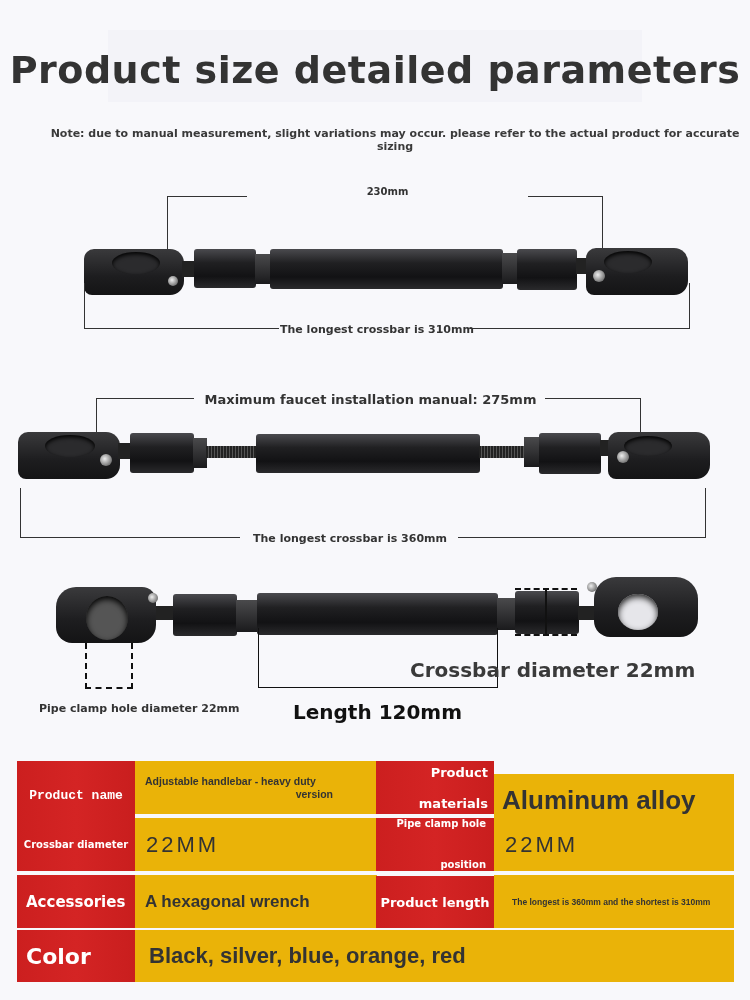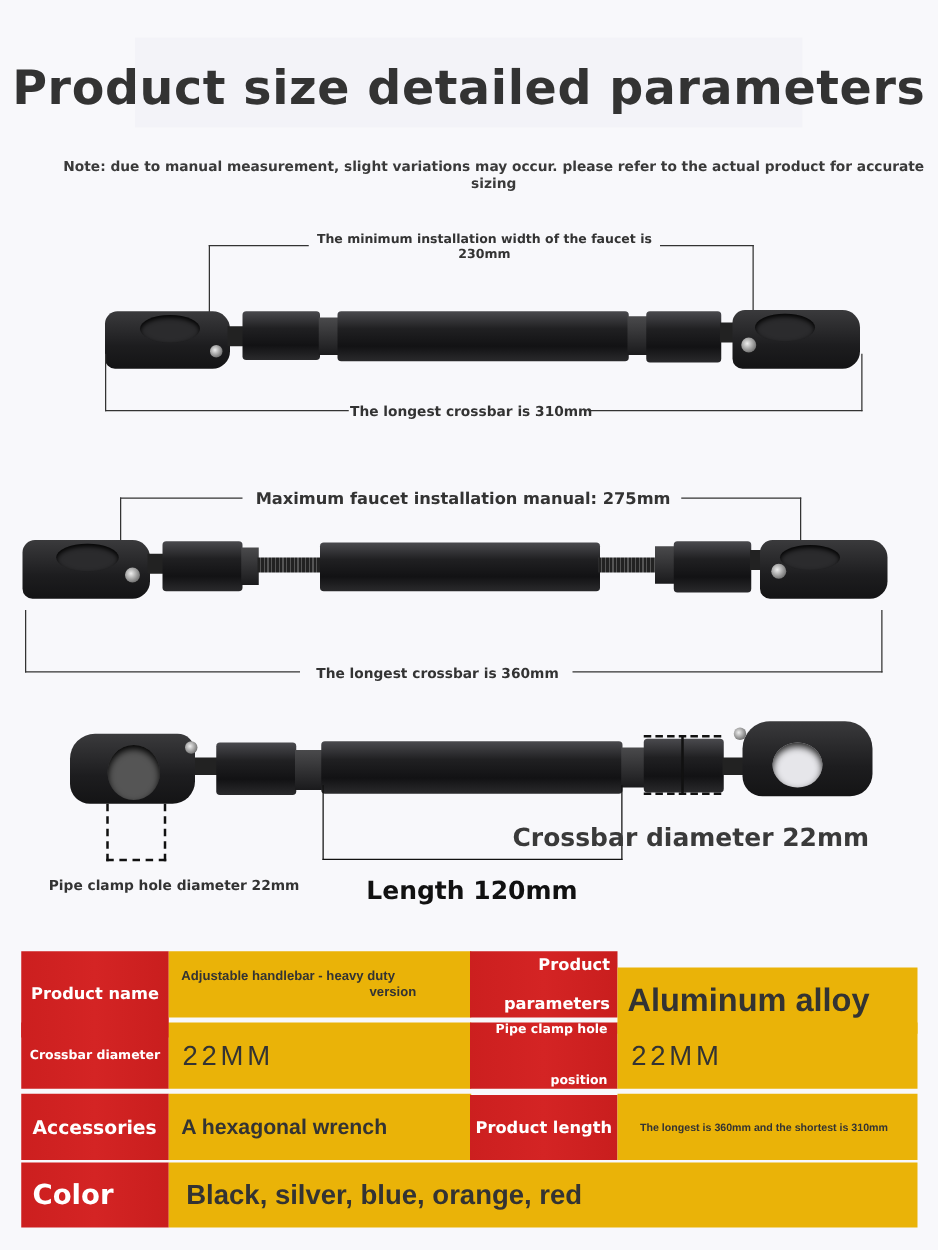--- a/index.html
+++ b/index.html
@@ -33,21 +33,20 @@
 <div class="abs title">Product size detailed parameters</div>
 <div class="abs note">Note: due to manual measurement, slight variations may occur. please refer to the actual product for accurate sizing</div>
 
 <div>
 
   <div class="abs line" style="left:167px; top:196px; width:80px; height:1px;"></div>
   <div class="abs line" style="left:167px; top:196px; width:1px; height:60px;"></div>
   <div class="abs line" style="left:528px; top:196px; width:75px; height:1px;"></div>
   <div class="abs line" style="left:602px; top:196px; width:1px; height:60px;"></div>
   <div class="abs dim-label" style="left:250px; top:186px; width:275px; font-size:10px; line-height:12px;">
-    <div>The minimum installation width of the faucet is</div>
     <div>230mm</div>
   </div>
 
   <div class="abs clamp" style="left:84px; top:249px; width:100px; height:46px;"></div>
   <div class="abs hole" style="left:112px; top:252px; width:48px; height:22px;"></div>
   <div class="abs bolt" style="left:168px; top:276px; width:10px; height:10px;"></div>
   <div class="abs rod" style="left:182px; top:261px; width:15px; height:16px;"></div>
   <div class="abs tube" style="left:194px; top:249px; width:62px; height:39px;"></div>
   <div class="abs hex" style="left:255px; top:254px; width:16px; height:30px;"></div>
   <div class="abs tube" style="left:270px; top:249px; width:233px; height:40px;"></div>
@@ -115,28 +114,28 @@
   <div class="abs line" style="left:545px; top:588px; width:2px; height:48px; background:#111;"></div>
   <div class="abs" style="left:258px; top:628px; width:240px; height:60px; border:1px solid #111; border-top:none;"></div>
 
   <div class="abs" style="left:410px; top:658px; font-family:'DejaVu Sans',sans-serif; font-weight:bold; font-size:20px; color:#3a3a3a; white-space:nowrap;">Crossbar diameter 22mm</div>
   <div class="abs" style="left:39px; top:702px; font-family:'DejaVu Sans',sans-serif; font-weight:bold; font-size:11px; color:#333; white-space:nowrap;">Pipe clamp hole diameter 22mm</div>
   <div class="abs" style="left:293px; top:700px; font-family:'DejaVu Sans',sans-serif; font-weight:bold; font-size:20px; color:#111; white-space:nowrap;">Length 120mm</div>
 </div>
 
 <div>
 
-  <div class="cell-label" style="left:17px; top:761px; width:118px; height:69px; justify-content:center; font-size:13px;">Product name</div>
+  <div class="cell-label" style="left:17px; top:761px; width:118px; height:69px; justify-content:center; font-size:13px;font-family:Liberation Mono, monospace;">Product name</div>
   <div class="cell-value" style="left:135px; top:761px; width:242px; height:53px; flex-direction:column; align-items:flex-start; justify-content:center; padding-left:10px; font-size:10.5px; font-weight:bold; line-height:13px;">
     <div>Adjustable handlebar - heavy duty</div>
     <div style="width:188px; text-align:right;">version</div>
   </div>
   <div class="cell-label" style="left:376px; top:761px; width:118px; height:53px; flex-direction:column; justify-content:center; align-items:flex-end; padding-right:6px; font-size:13px; line-height:15px;gap:16px;">
     <div>Product</div>
-    <div>parameters</div>
+    <div>materials</div>
   </div>
   <div class="cell-value" style="left:494px; top:761px; width:240px; height:53px; padding-left:8px; font-size:26px; font-weight:bold;margin-top:13px;">Aluminum alloy</div>
 
   <div class="cell-label" style="left:17px; top:818px; width:118px; height:53px; justify-content:center; font-size:10px;">Crossbar diameter</div>
   <div class="cell-value" style="left:135px; top:818px; width:242px; height:53px; padding-left:11px; font-size:22px; letter-spacing:3px;">22MM</div>
   <div class="cell-label" style="left:376px; top:818px; width:118px; height:53px; flex-direction:column; justify-content:space-between; align-items:flex-end; padding-right:8px; font-size:10px; line-height:12px;">
     <div>Pipe clamp hole</div>
     <div>position</div>
   </div>
   <div class="cell-value" style="left:494px; top:818px; width:240px; height:53px; padding-left:11px; font-size:22px; letter-spacing:3px;">22MM</div>

